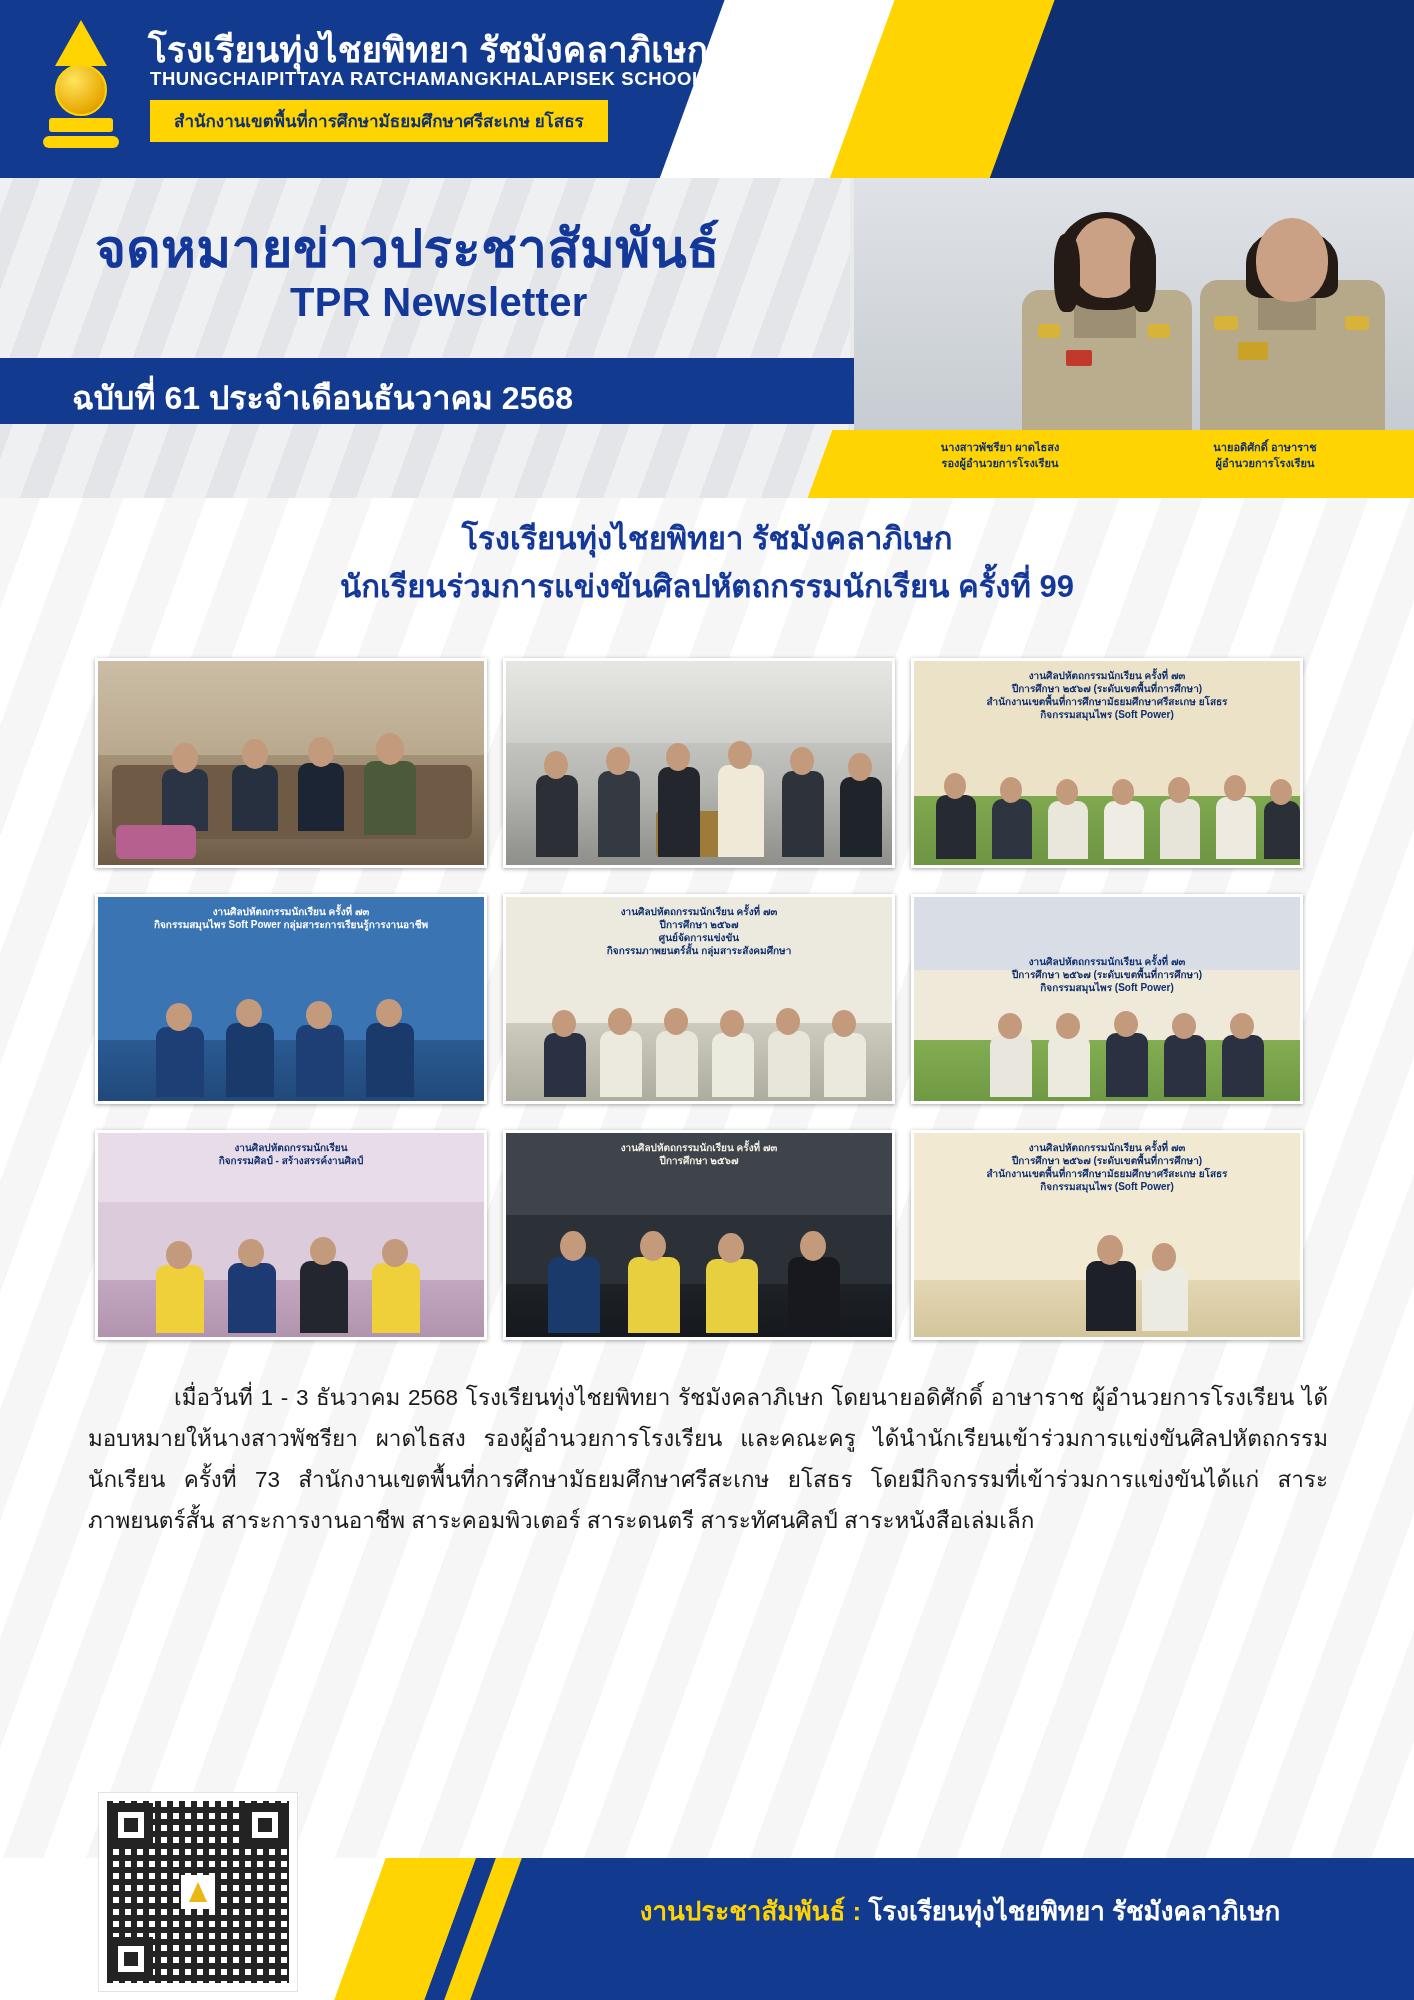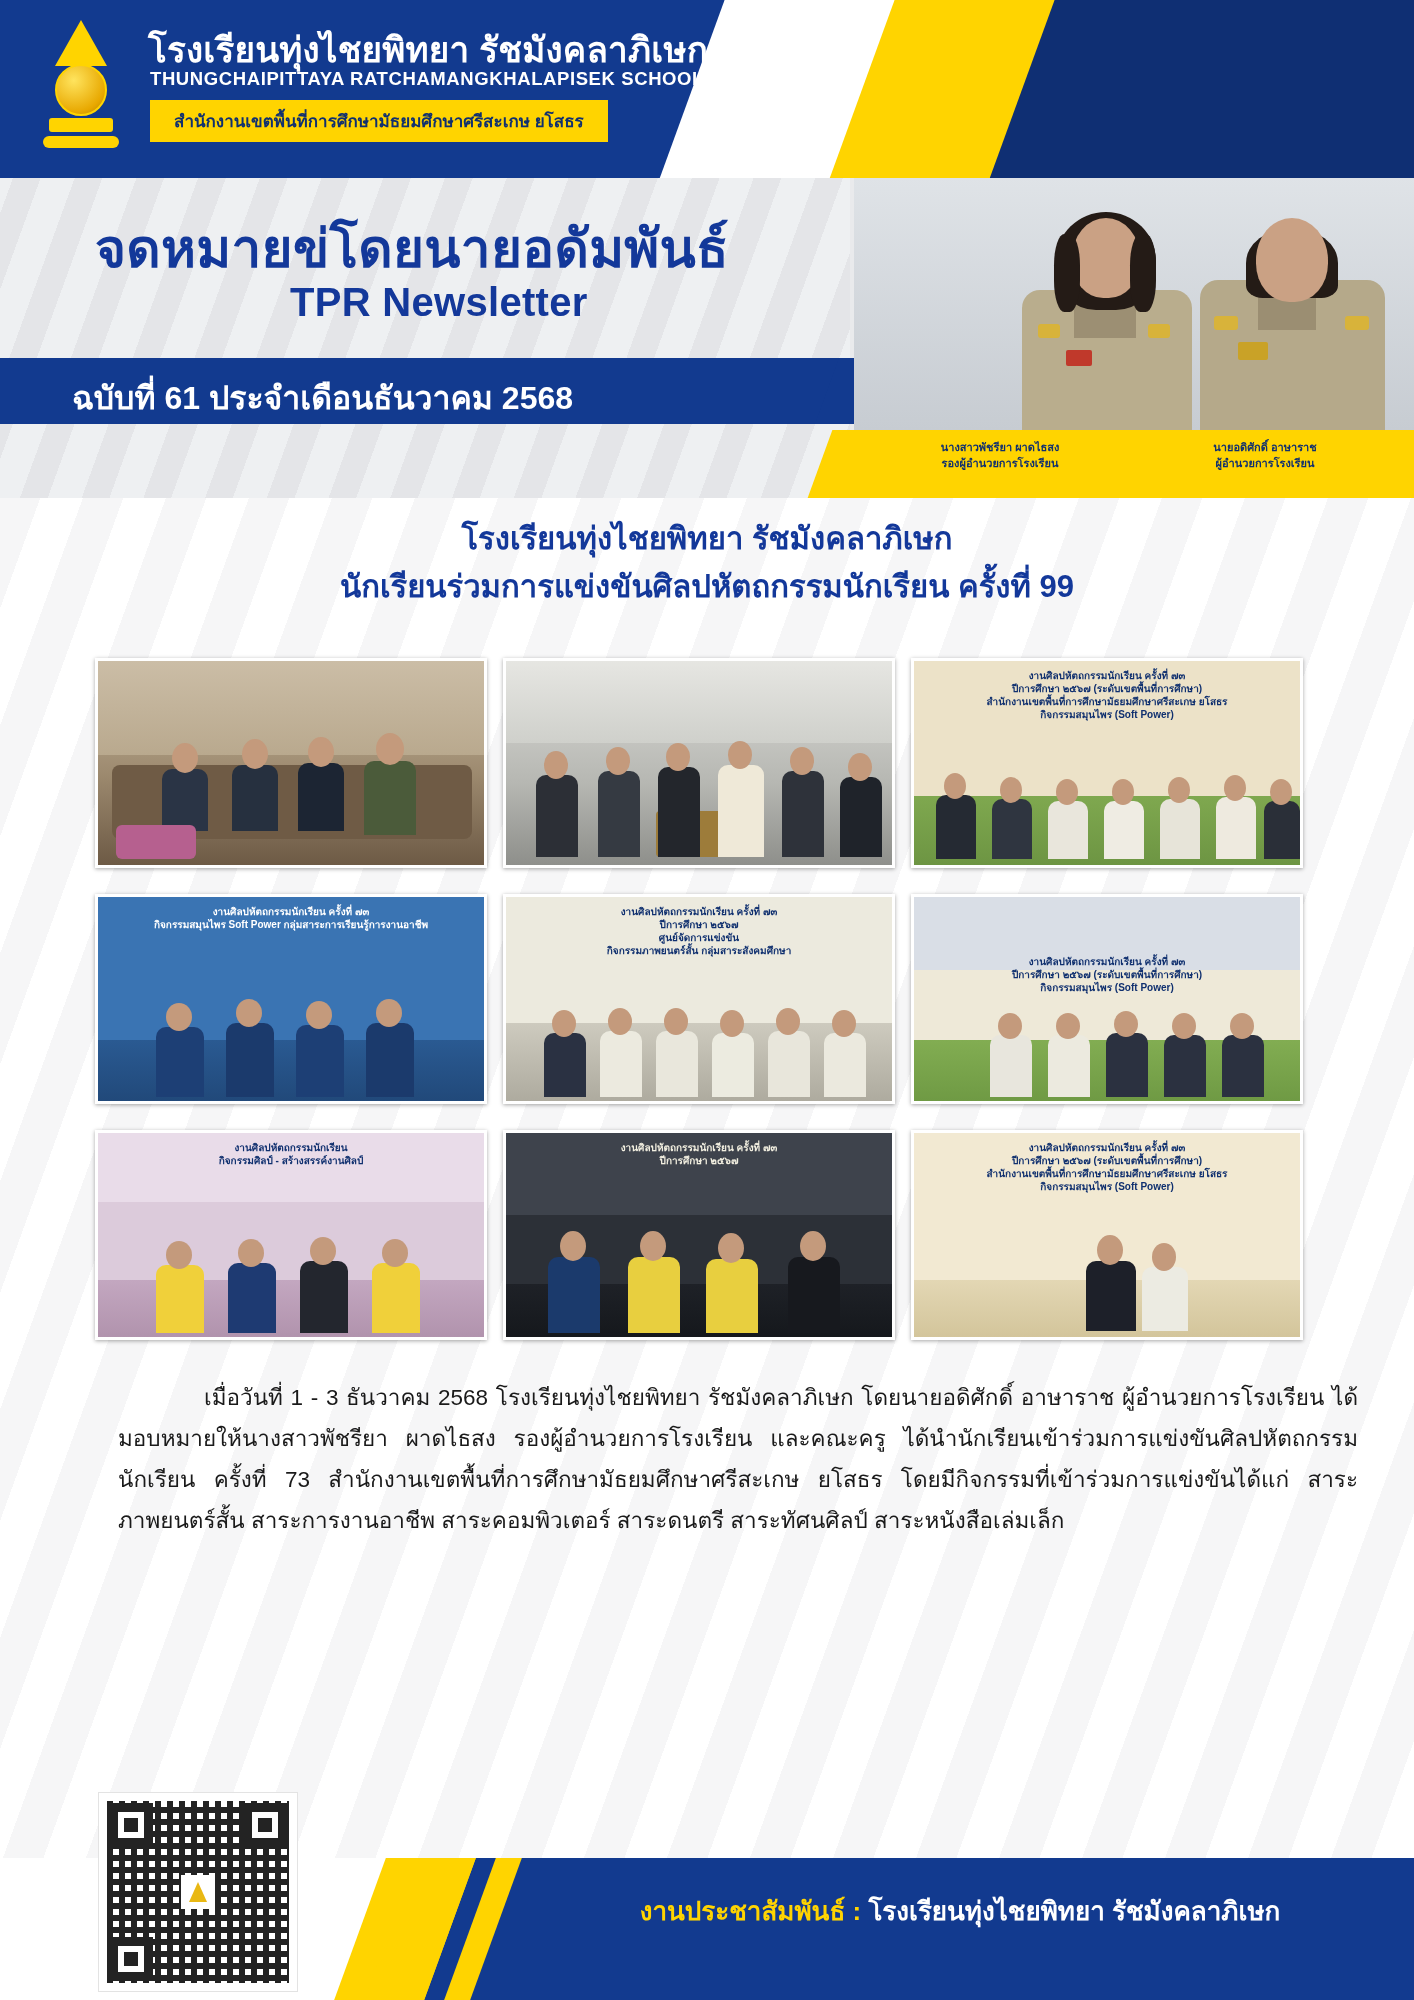--- a/index.html
+++ b/index.html
@@ -307,21 +307,20 @@
   
   .article {
     position: absolute;
     top: 880px; left: 88px;
     width: 1240px;
     font-size: 22.5px;
     color: #1a1a1a;
     line-height: 1.82;
     text-align: justify;
     text-indent: 86px;
-    margin-left: 30px;
   }
 
   
   .footer {
     position: absolute;
     left: 0; top: 1858px;
     width: 1414px;
     height: 142px;
     background: #ffffff;
     overflow: hidden;
@@ -463,21 +462,21 @@
       <div class="crest-ribbon"></div>
     </div>
 
     <div class="school-th">โรงเรียนทุ่งไชยพิทยา รัชมังคลาภิเษก</div>
     <div class="school-en">THUNGCHAIPITTAYA RATCHAMANGKHALAPISEK SCHOOL</div>
     <div class="office-band">สำนักงานเขตพื้นที่การศึกษามัธยมศึกษาศรีสะเกษ ยโสธร</div>
   </div>
 
   <div class="hero">
     <div class="hero-stripe"></div>
-    <div class="hero-title-th">จดหมายข่โดยนายอดัมพันธ์</div>
+    <div class="hero-title-th">จดหมายข่าวประชาสัมพันธ์</div>
     <div class="hero-title-en">TPR Newsletter</div>
 
     <div class="issue-band"></div>
     <div class="issue-text">ฉบับที่ 61 ประจำเดือนธันวาคม 2568</div>
 
     <div class="directors">
       <div style="position:absolute;inset:0;background:linear-gradient(180deg,#dfe3e7,#c7ccd2);"></div>
 
       <div class="ph-person" style="left:150px;width:200px;height:230px;">
         <div class="ph-body" style="left:18px;bottom:0;width:170px;height:140px;background:#b9ad8d;"></div>

